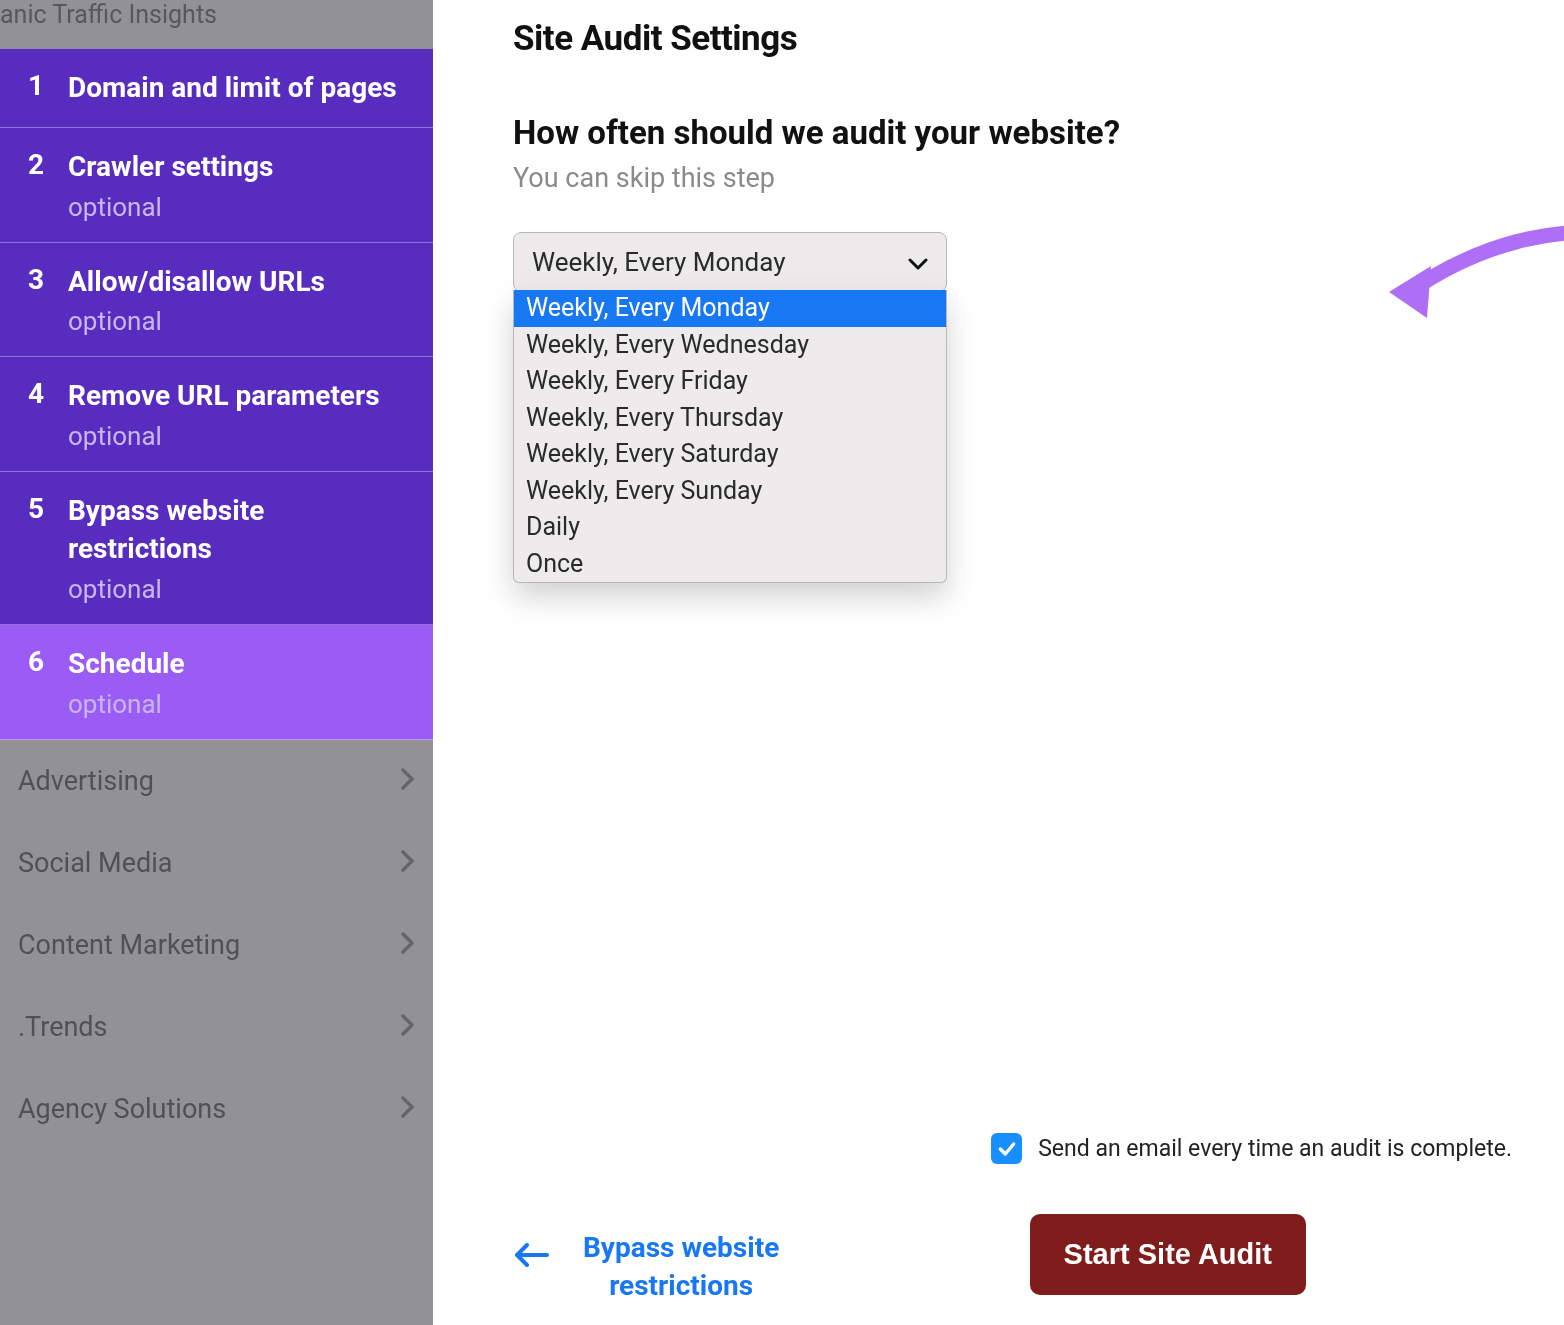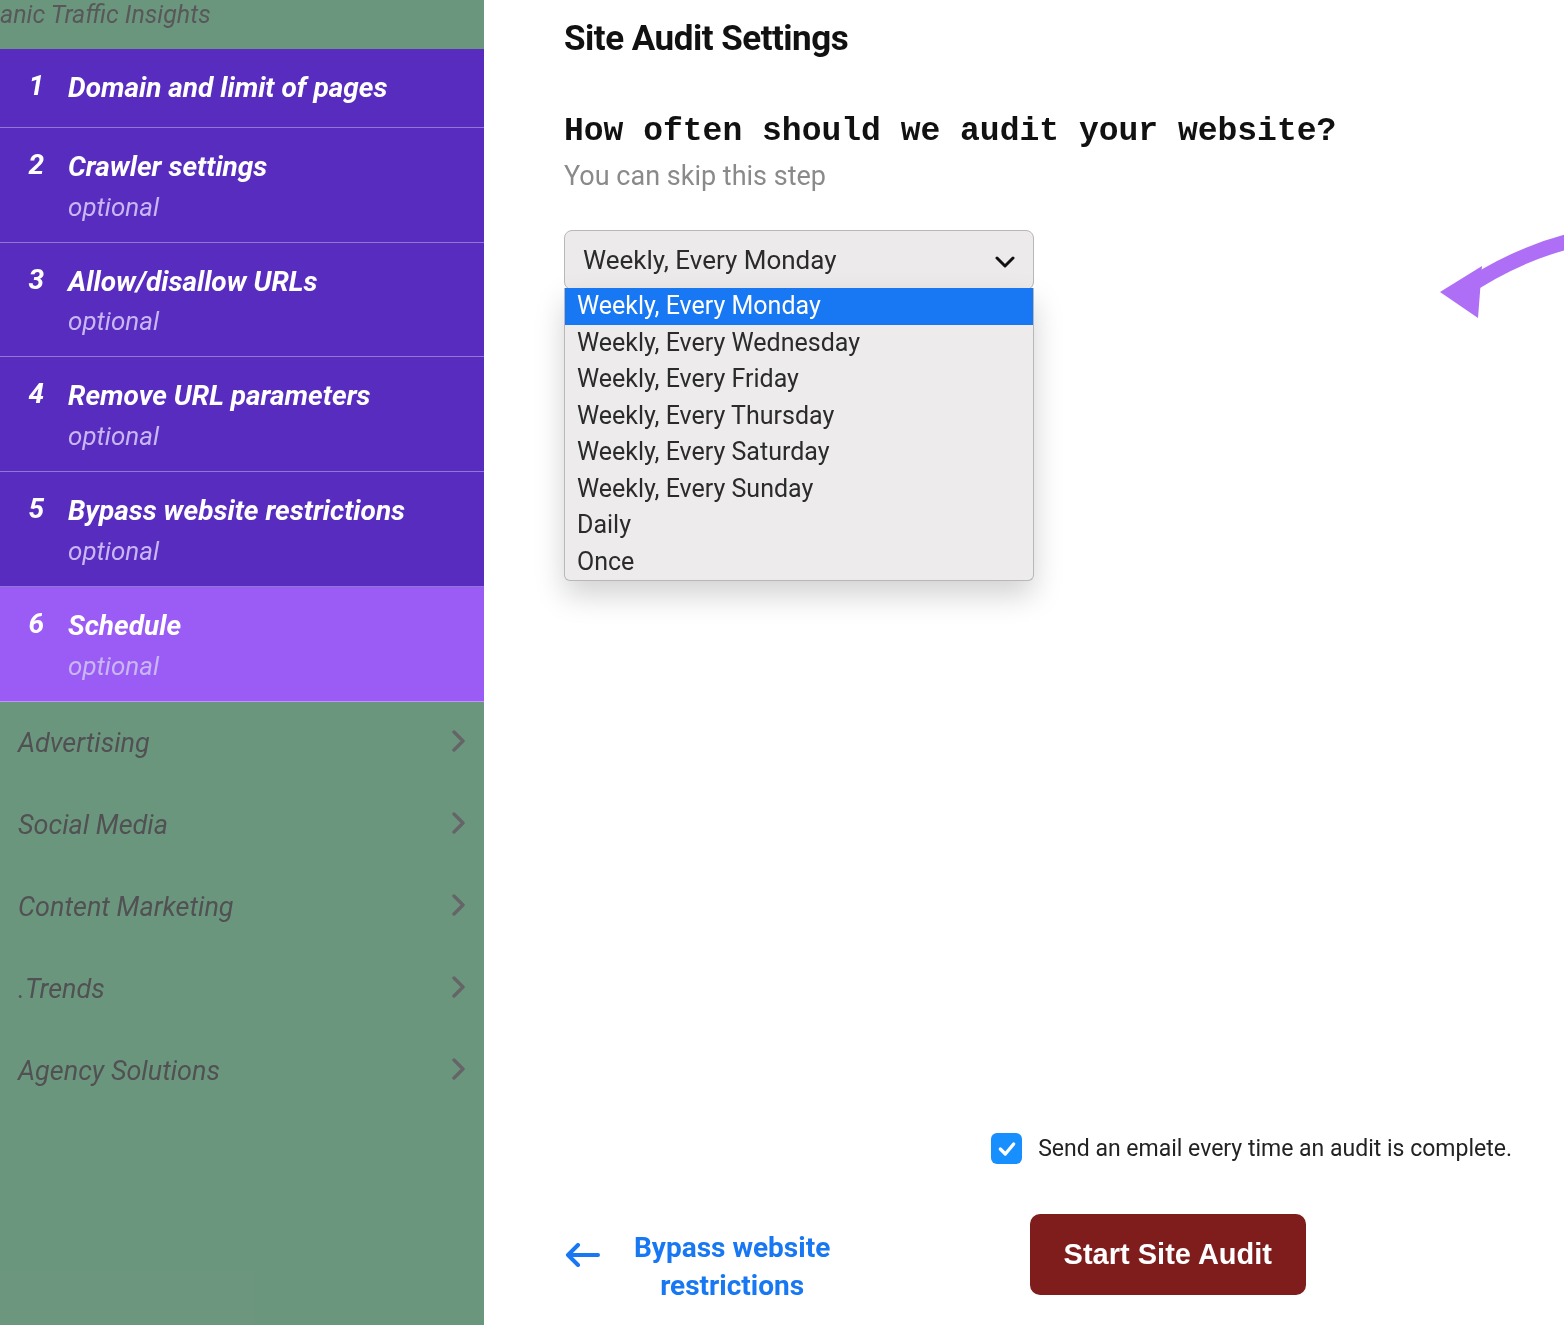--- a/index.html
+++ b/index.html
@@ -10,25 +10,24 @@
     body {
       font-family: -apple-system, BlinkMacSystemFont, "Segoe UI", Roboto, Helvetica, Arial, sans-serif;
       display: flex;
       width: 1564px;
       height: 1325px;
       background: #fff;
       overflow: hidden;
     }
     
     .sidebar {
-      width: 484px;
+      width: 433px;
       flex-shrink: 0;
-      background: #86efac;
-      position: relative;
-      font-style: italic;
+      background: #e5e5e5;
+      position: relative;
     }
     .sidebar-overlay {
       position: absolute;
       inset: 0;
       background: rgba(90, 90, 95, 0.6);
       pointer-events: none;
       z-index: 1;
     }
     .sidebar-bg-row {
       position: relative;
@@ -97,31 +96,30 @@
       color: #111;
       letter-spacing: -0.5px;
       margin-bottom: 54px;
       margin-top: 8px;
     }
     .question {
       font-size: 33px;
       font-weight: 700;
       color: #111;
       margin-bottom: 10px;
-      font-family: Liberation Mono, monospace;
     }
     .skip-hint {
       font-size: 27px;
       color: #8a8a8a;
       margin-bottom: 38px;
     }
     
     .dropdown-wrap {
       position: relative;
-      width: 470px;
+      width: 434px;
     }
     .dropdown-button {
       width: 100%;
       height: 60px;
       border: 1px solid #b8b8b8;
       border-radius: 8px;
       background: #eceaea;
       display: flex;
       align-items: center;
       justify-content: space-between;

